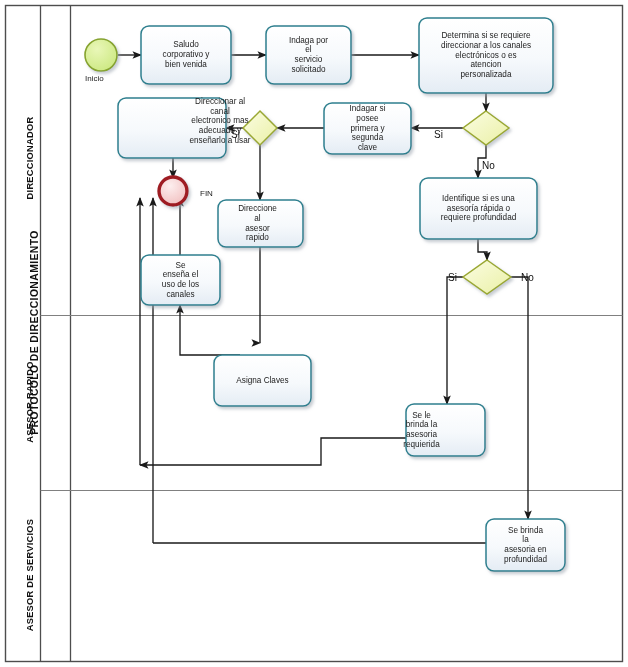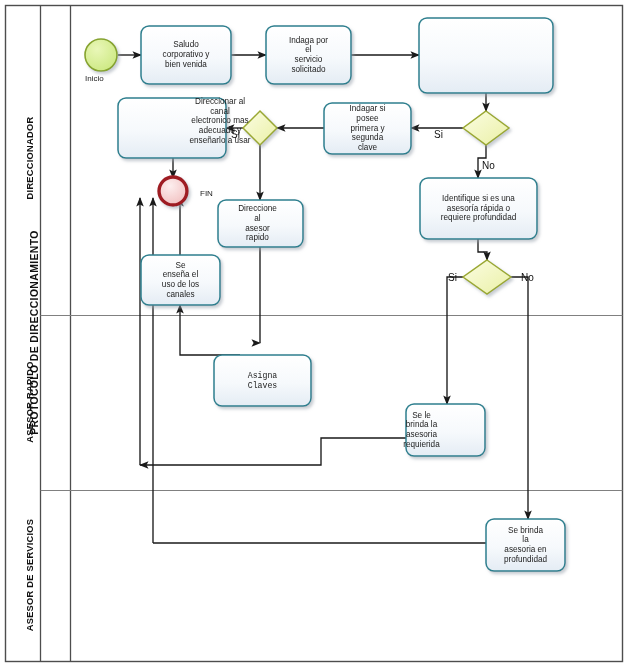--- a/index.html
+++ b/index.html
@@ -197,20 +197,24 @@
   <div class="evt-label" style="left:187px; top:189px;padding-left:13px;">FIN</div>
 
   <div class="node-label task-label" style="left:141px; top:26px; width:90px; height:58px;">Saludo
 corporativo y
 bien venida</div>
 
   <div class="node-label task-label" style="left:266px; top:26px; width:85px; height:58px;">Indaga por el
 servicio
 solicitado</div>
 
+  <div class="node-label task-label" style="left:419px; top:18px; width:134px; height:75px;">Determina si se requiere
+direccionar a los canales
+electrónicos o es atencion
+personalizada</div>
 
   <div class="node-label task-label" style="left:324px; top:103px; width:87px; height:51px;">Indagar si posee
 primera y
 segunda clave</div>
 
   <div class="node-label task-label" style="left:118px; top:96px; width:108px; height:60px; align-items:flex-start; padding-top:1px;margin-left:48px;">Direccionar al canal
 electronico mas
 adecuado y
 enseñarlo a usar</div>
 
@@ -218,21 +222,21 @@
 asesor rapido</div>
 
   <div class="node-label task-label" style="left:141px; top:255px; width:79px; height:50px;border-radius:6px;">Se enseña el
 uso de los
 canales</div>
 
   <div class="node-label task-label" style="left:420px; top:178px; width:117px; height:61px;">Identifique  si es una
 asesoría rápida o
 requiere  profundidad</div>
 
-  <div class="node-label task-label" style="left:214px; top:355px; width:97px; height:51px;font-family:Liberation Mono, monospace;">Asigna  Claves</div>
+  <div class="node-label task-label" style="left:214px; top:355px; width:97px; height:51px;">Asigna  Claves</div>
 
   <div class="node-label task-label" style="left:382px; top:404px; width:79px; height:52px;">Se le brinda la
 asesoria
 requierida</div>
 
   <div class="node-label task-label" style="left:486px; top:519px; width:79px; height:52px;border-radius:23px;">Se brinda la
 asesoria en
 profundidad</div>
 
   <div class="edge-label" style="left:434px; top:129px;">Si</div>

